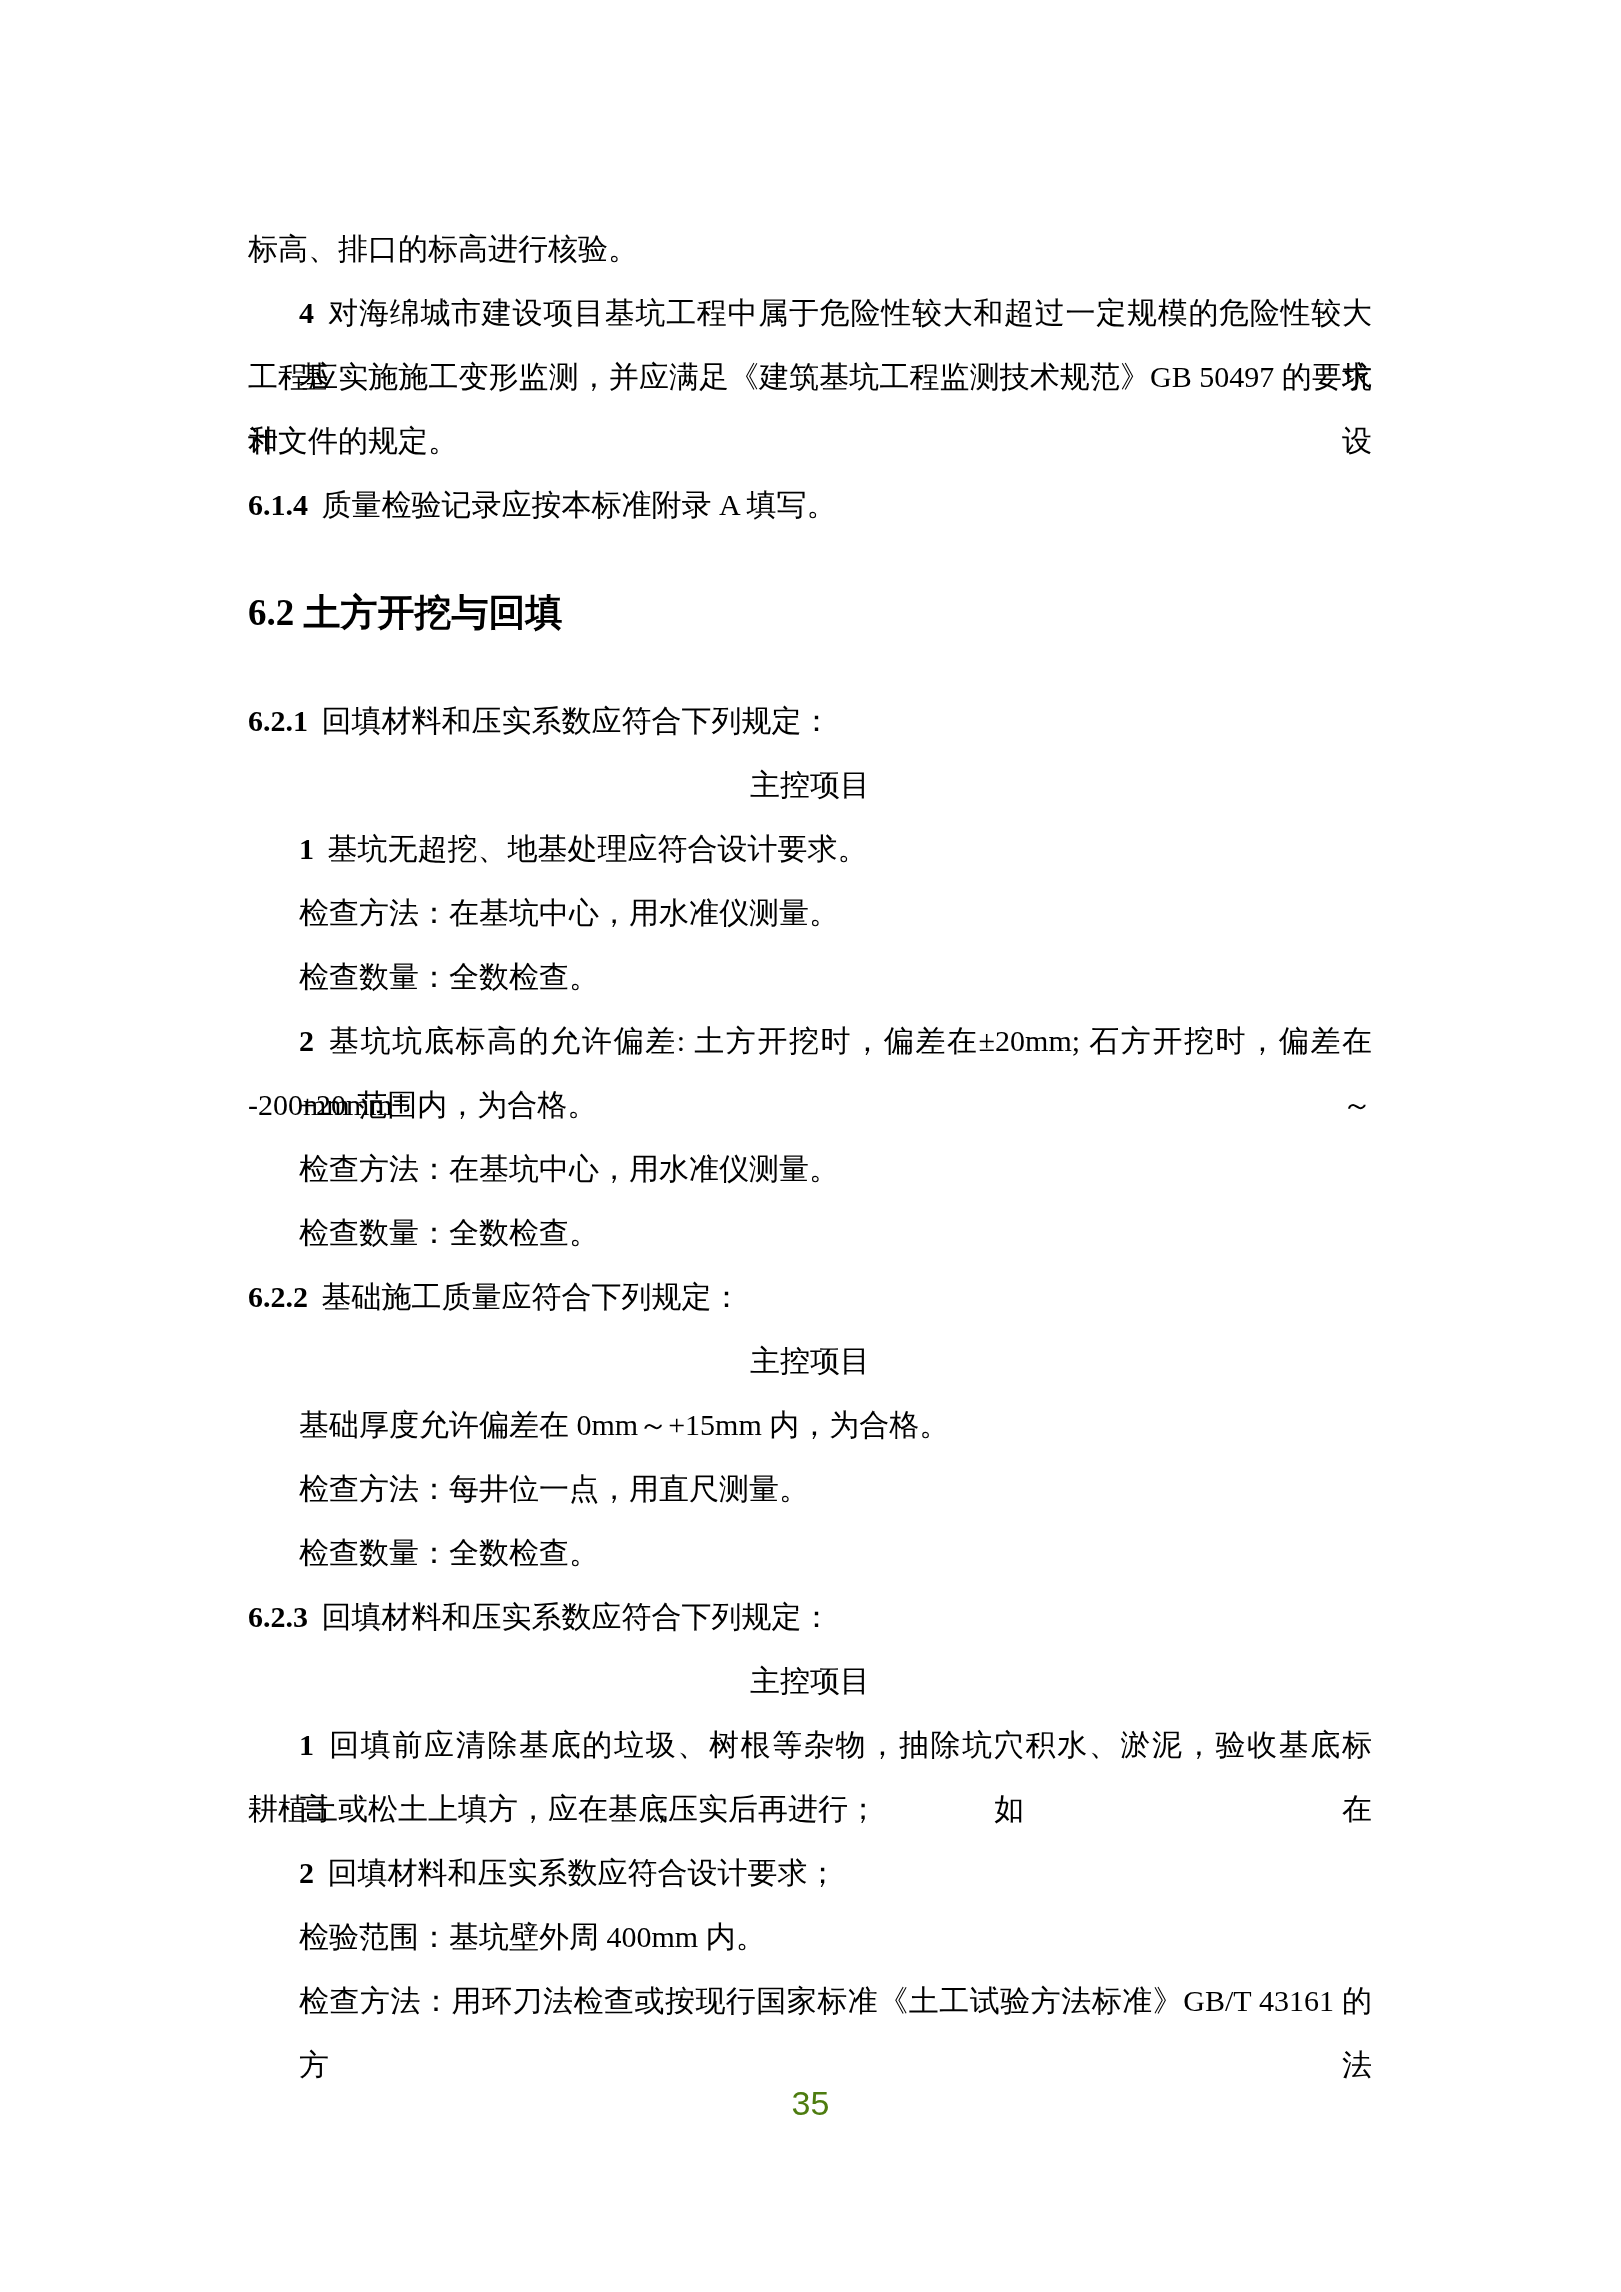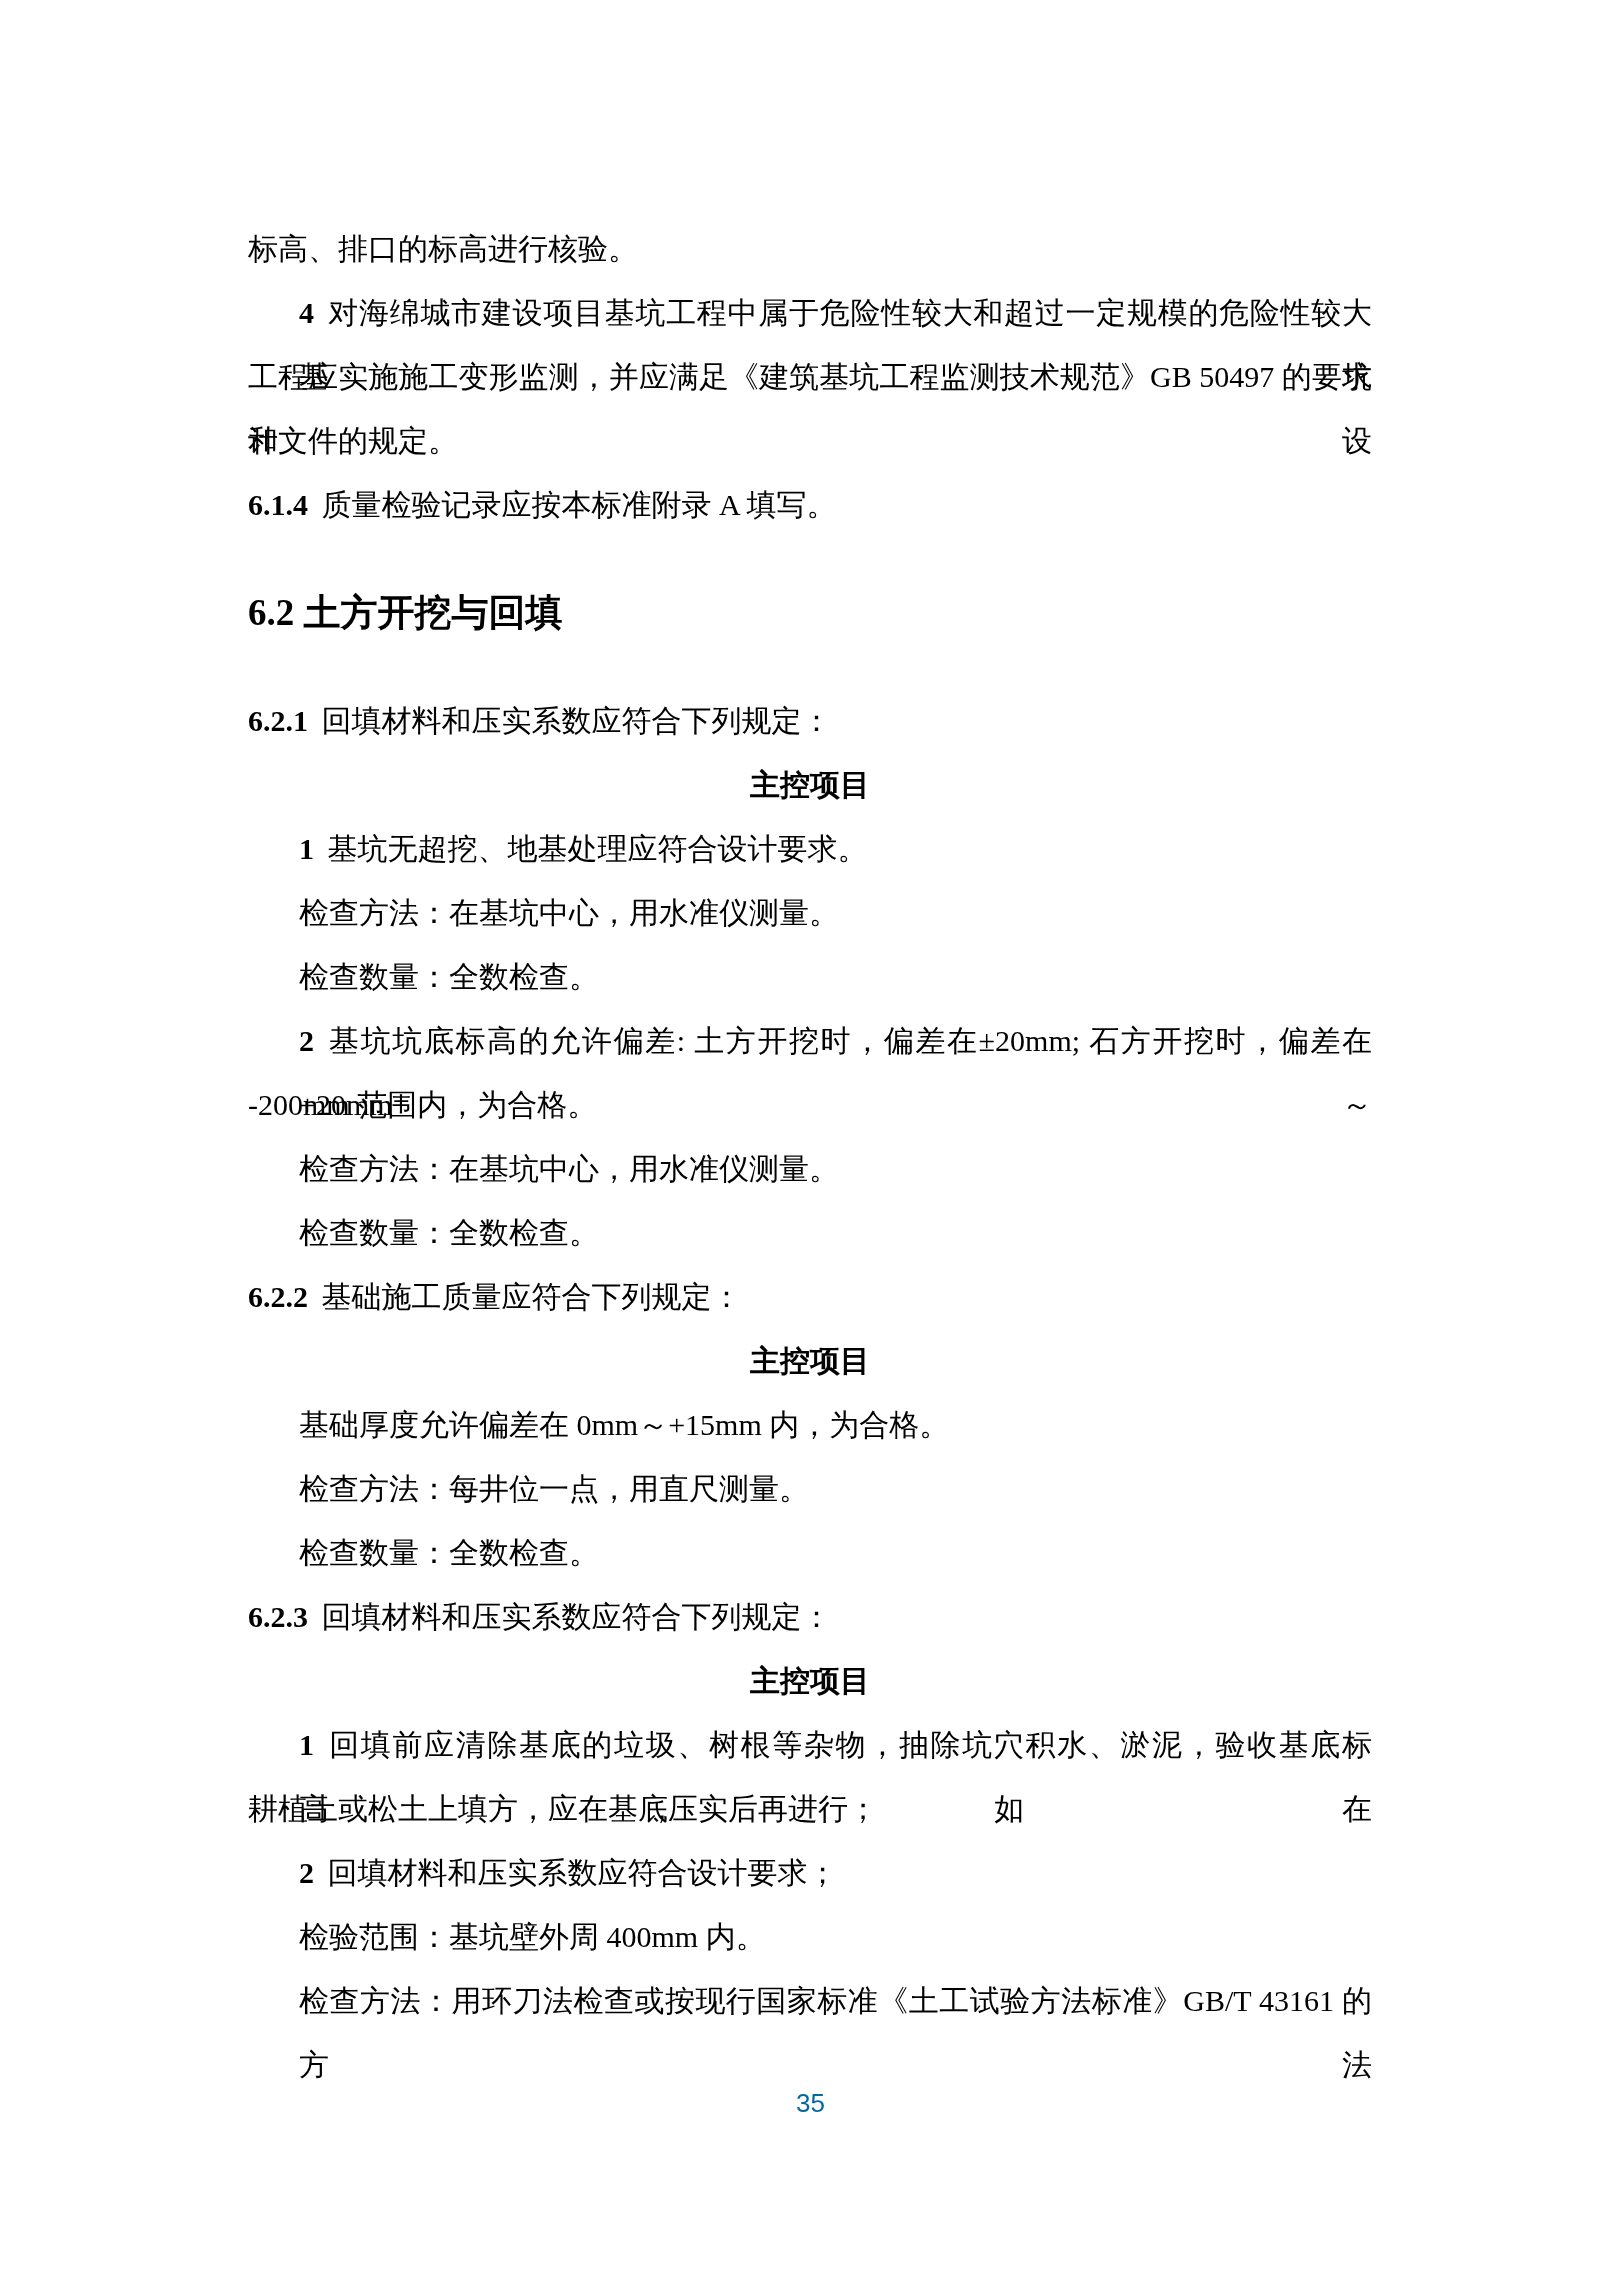--- a/index.html
+++ b/index.html
@@ -44,34 +44,34 @@
   .line.heading {
     font-size: 37px;
     font-weight: bold;
     line-height: 82px;
     height: 82px;
     margin: 35px 0;
     text-align: left;
     white-space: nowrap;
   }
   .line.subheading {
-    font-weight: bold;
+    font-weight: normal;
     text-align: center;
     white-space: nowrap;
   }
   .page-number {
     position: absolute;
     top: 2063px;
     left: 0;
     width: 100%;
     text-align: center;
     font-family: "Liberation Sans", "DejaVu Sans", sans-serif;
-    font-size: 26px;
+    font-size: 34px;
     line-height: 43px;
-    color: #0369a1;
+    color: #4d7c0f;
   }
 </style>
 </head>
 <body>
 
 <div class="page">
   <div class="content">
       <div class="line body align-left"><span class="line-text">标高、排口的标高进行核验。</span></div>
       <div class="line body align-justify indent"><span class="line-prefix">4</span><span class="line-text">对海绵城市建设项目基坑工程中属于危险性较大和超过一定规模的危险性较大基坑</span></div>
       <div class="line body align-justify"><span class="line-text">工程应实施施工变形监测，并应满足《建筑基坑工程监测技术规范》GB 50497 的要求和设</span></div>

